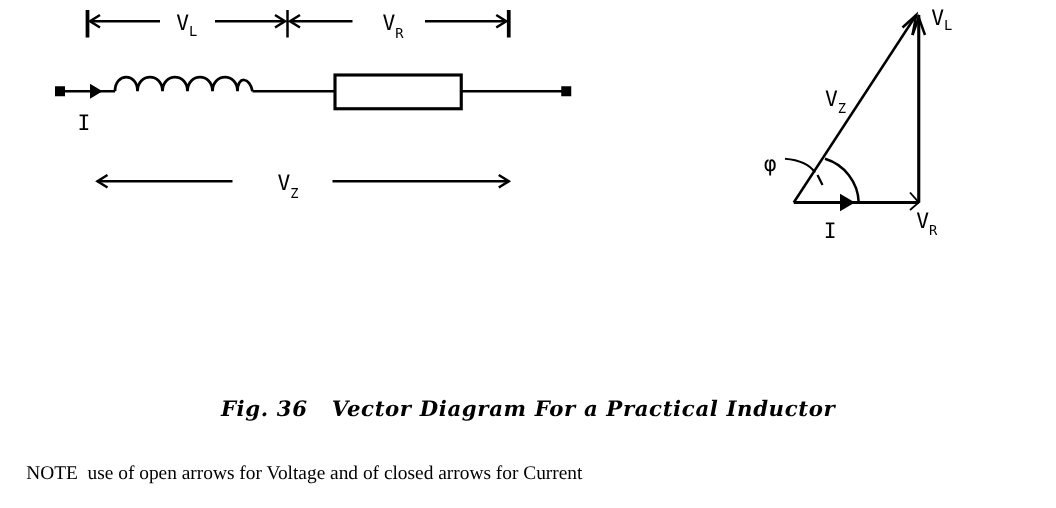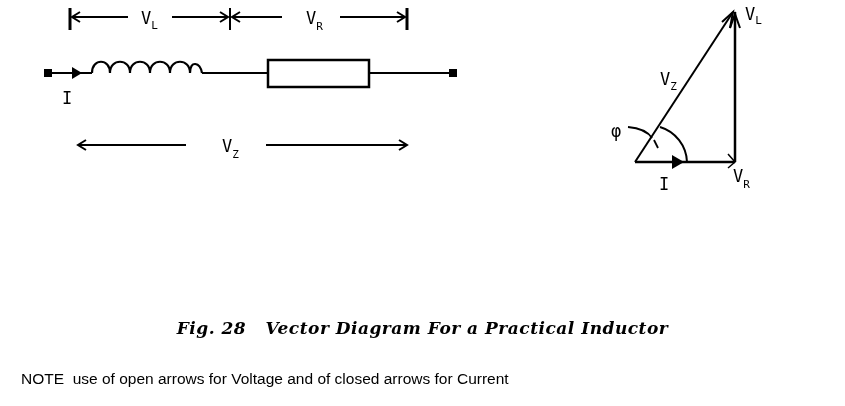--- a/index.html
+++ b/index.html
@@ -2,21 +2,21 @@
 <html><head>
   <meta charset="utf-8">
   <style>
     html, body { margin: 0; padding: 0; background: #ffffff; }
     body { width: 845px; height: 406px; position: relative; overflow: hidden; font-family: "DejaVu Sans Mono", monospace; }
     #diagram { position: absolute; left: 0; top: 0; width: 845px; height: 300px; }
     .lbl { font-family: "DejaVu Sans Mono", monospace; font-size: 17px; fill: #000; }
     .sub { font-size: 11px; }
     #caption { position: absolute; left: 0; top: 318px; width: 845px; text-align: center; font-family: "DejaVu Serif", serif; font-style: italic; font-weight: bold; font-size: 17px; color: #000; letter-spacing: 0.5px; }
     #caption span { display: inline-block; }
-    #note { position: absolute; left: 21px; top: 370px; font-family: Liberation Sans, sans-serif; font-size: 15.5px; color: #000; white-space: pre; }
+    #note { position: absolute; left: 21px; top: 370px; font-family: Liberation Serif, serif; font-size: 15.5px; color: #000; white-space: pre; }
   </style>
 </head>
 <body>
 
 <svg id="diagram" width="845" height="300" viewBox="0 0 845 300" xmlns="http://www.w3.org/2000/svg">
   <defs>
     <marker id="open" markerWidth="10" markerHeight="10" refX="9" refY="5" orient="auto" markerUnits="userSpaceOnUse">
       <path d="M1,1 L9,5 L1,9" fill="none" stroke="#000" stroke-width="1.8"></path>
     </marker>
   </defs>
@@ -72,16 +72,16 @@
     <path d="M654,140 L658,148" stroke-width="1.8"></path>
   </g>
   <text class="lbl" x="745" y="20"><tspan>V</tspan><tspan class="sub" dy="4">L</tspan></text>
   <text class="lbl" x="660" y="85"><tspan>V</tspan><tspan class="sub" dy="5">Z</tspan></text>
   <text class="lbl" x="733" y="182"><tspan>V</tspan><tspan class="sub" dy="6">R</tspan></text>
   <text class="lbl" x="659" y="190">I</text>
   <text class="lbl" x="611" y="137">φ</text>
 </svg>
 
 <div id="caption">
-  <span>Fig. 28</span>&nbsp;&nbsp;&nbsp;<span>Vector Diagram For a Practical Inductor</span>
+  <span>Fig. 36</span>&nbsp;&nbsp;&nbsp;<span>Vector Diagram For a Practical Inductor</span>
 </div>
 
 <div id="note">NOTE  use of open arrows for Voltage and of closed arrows for Current</div>
 
 </body></html>

